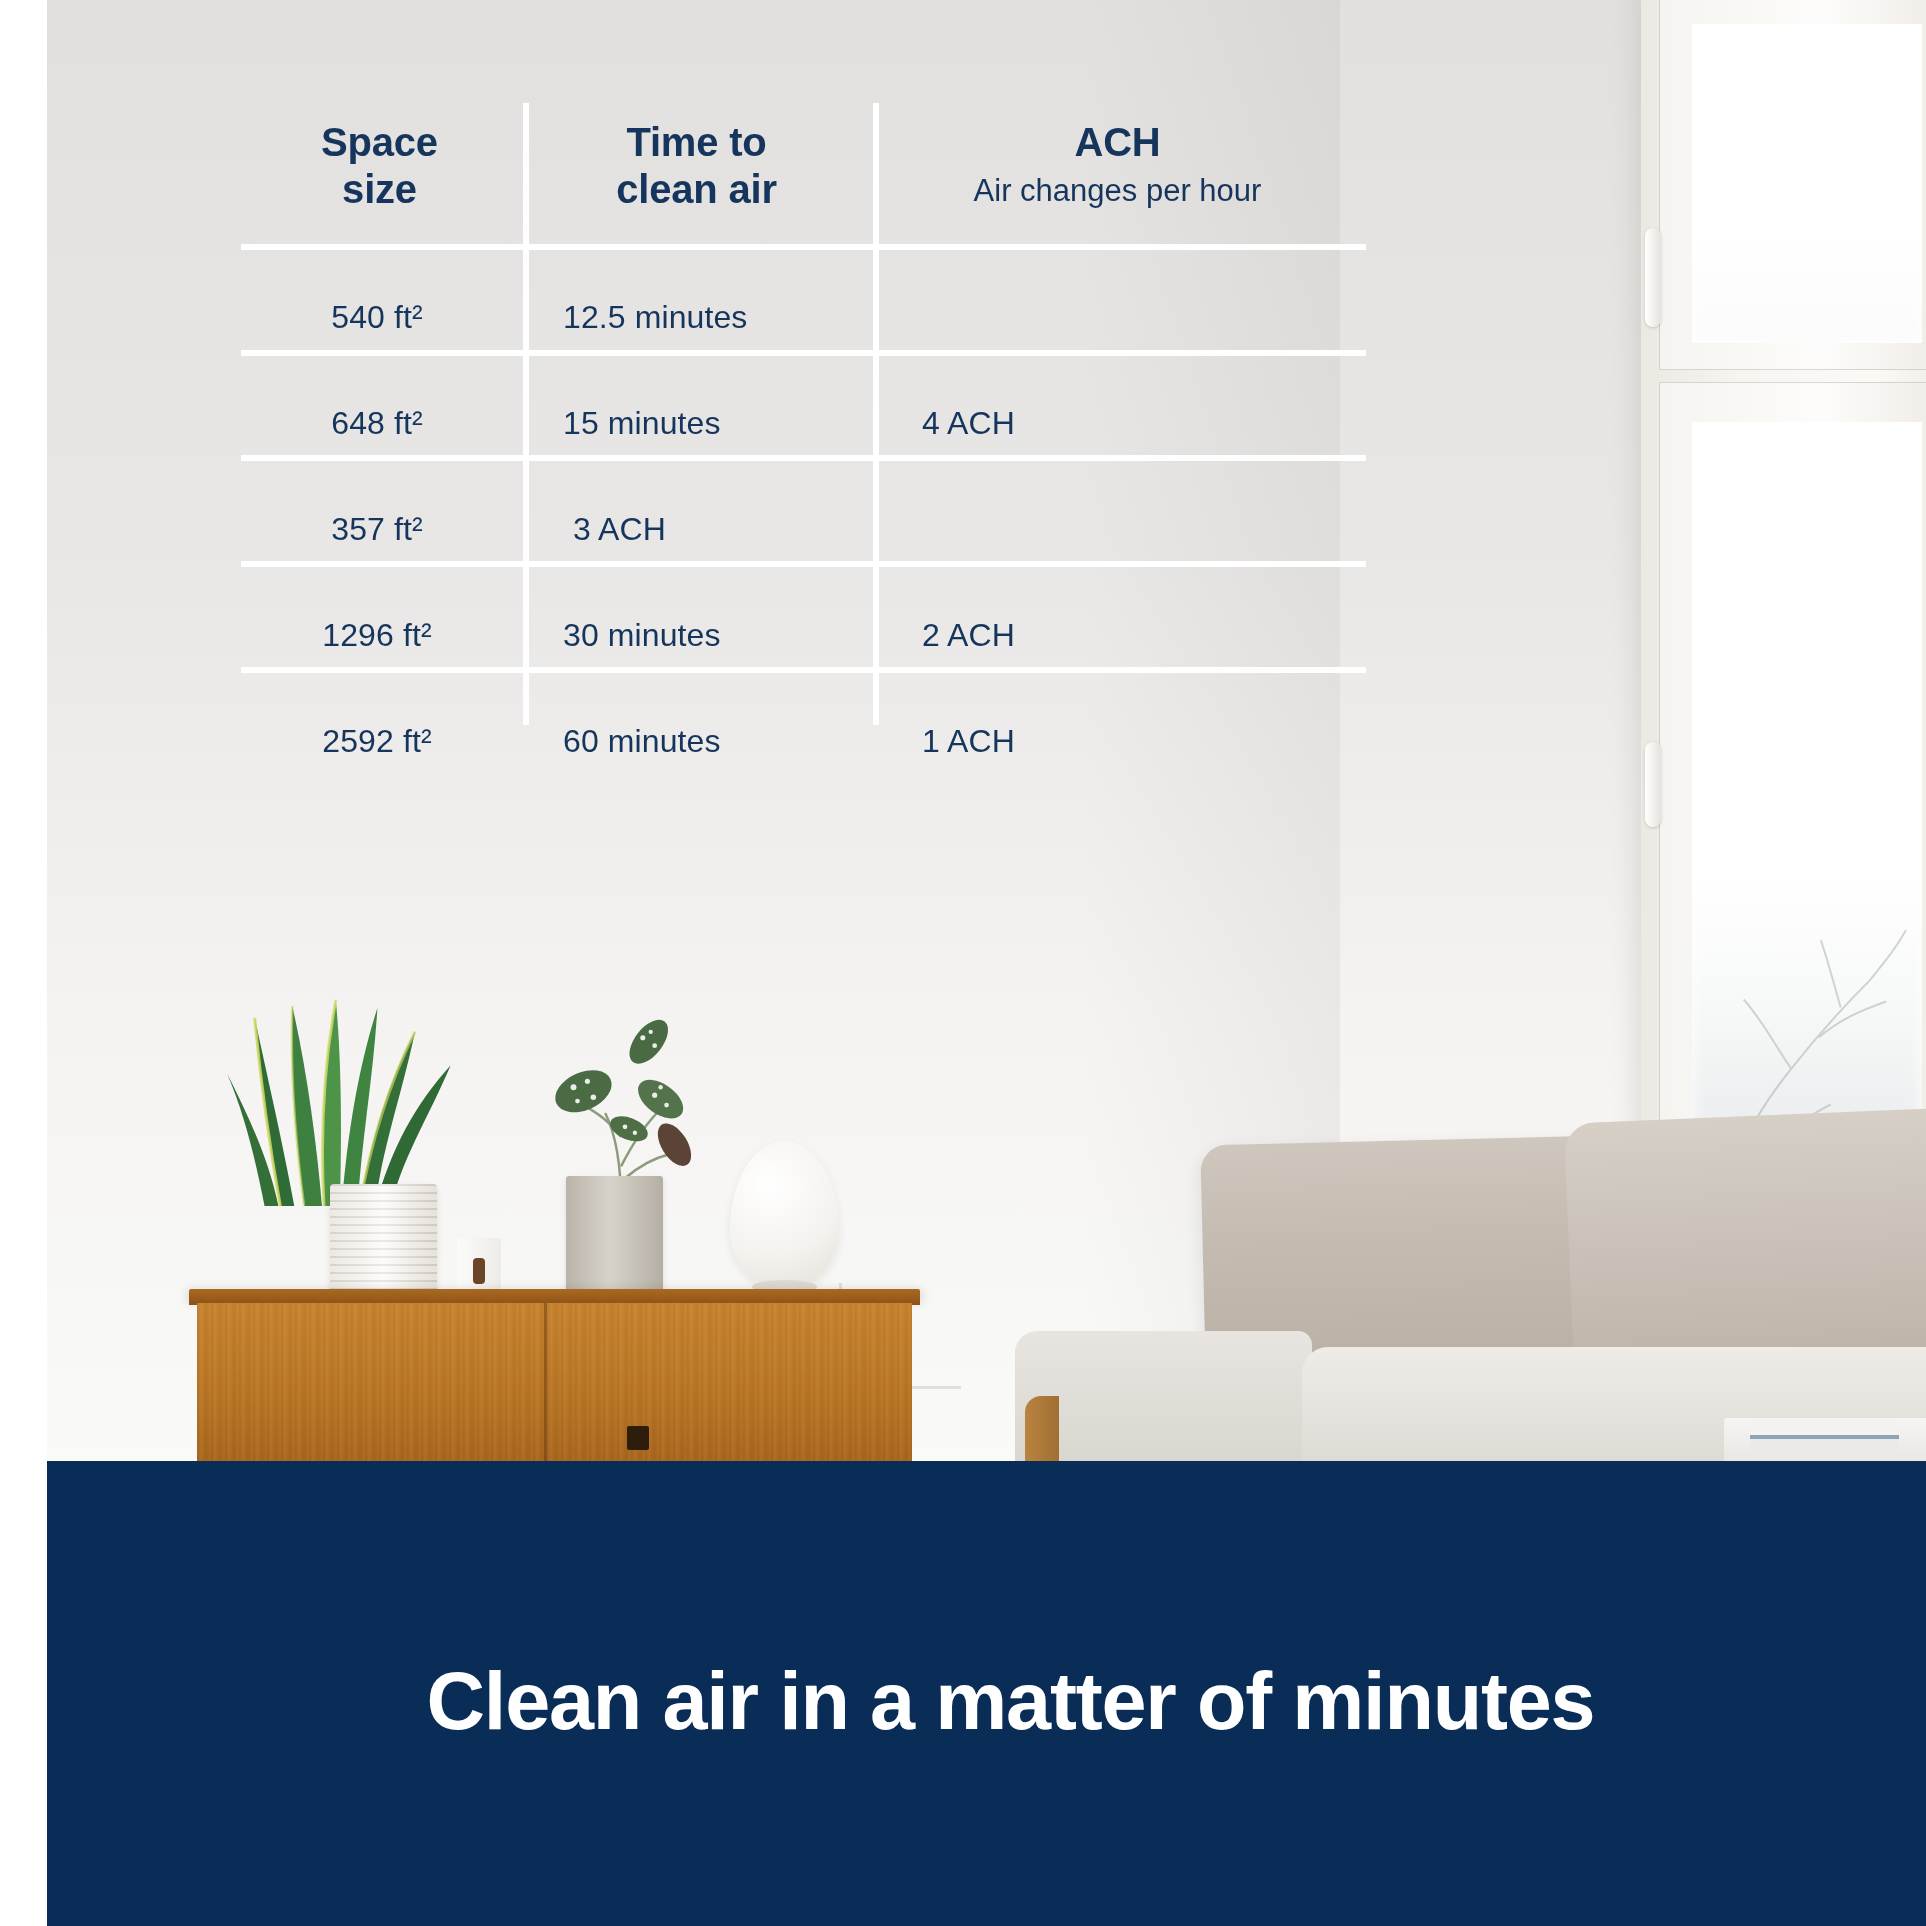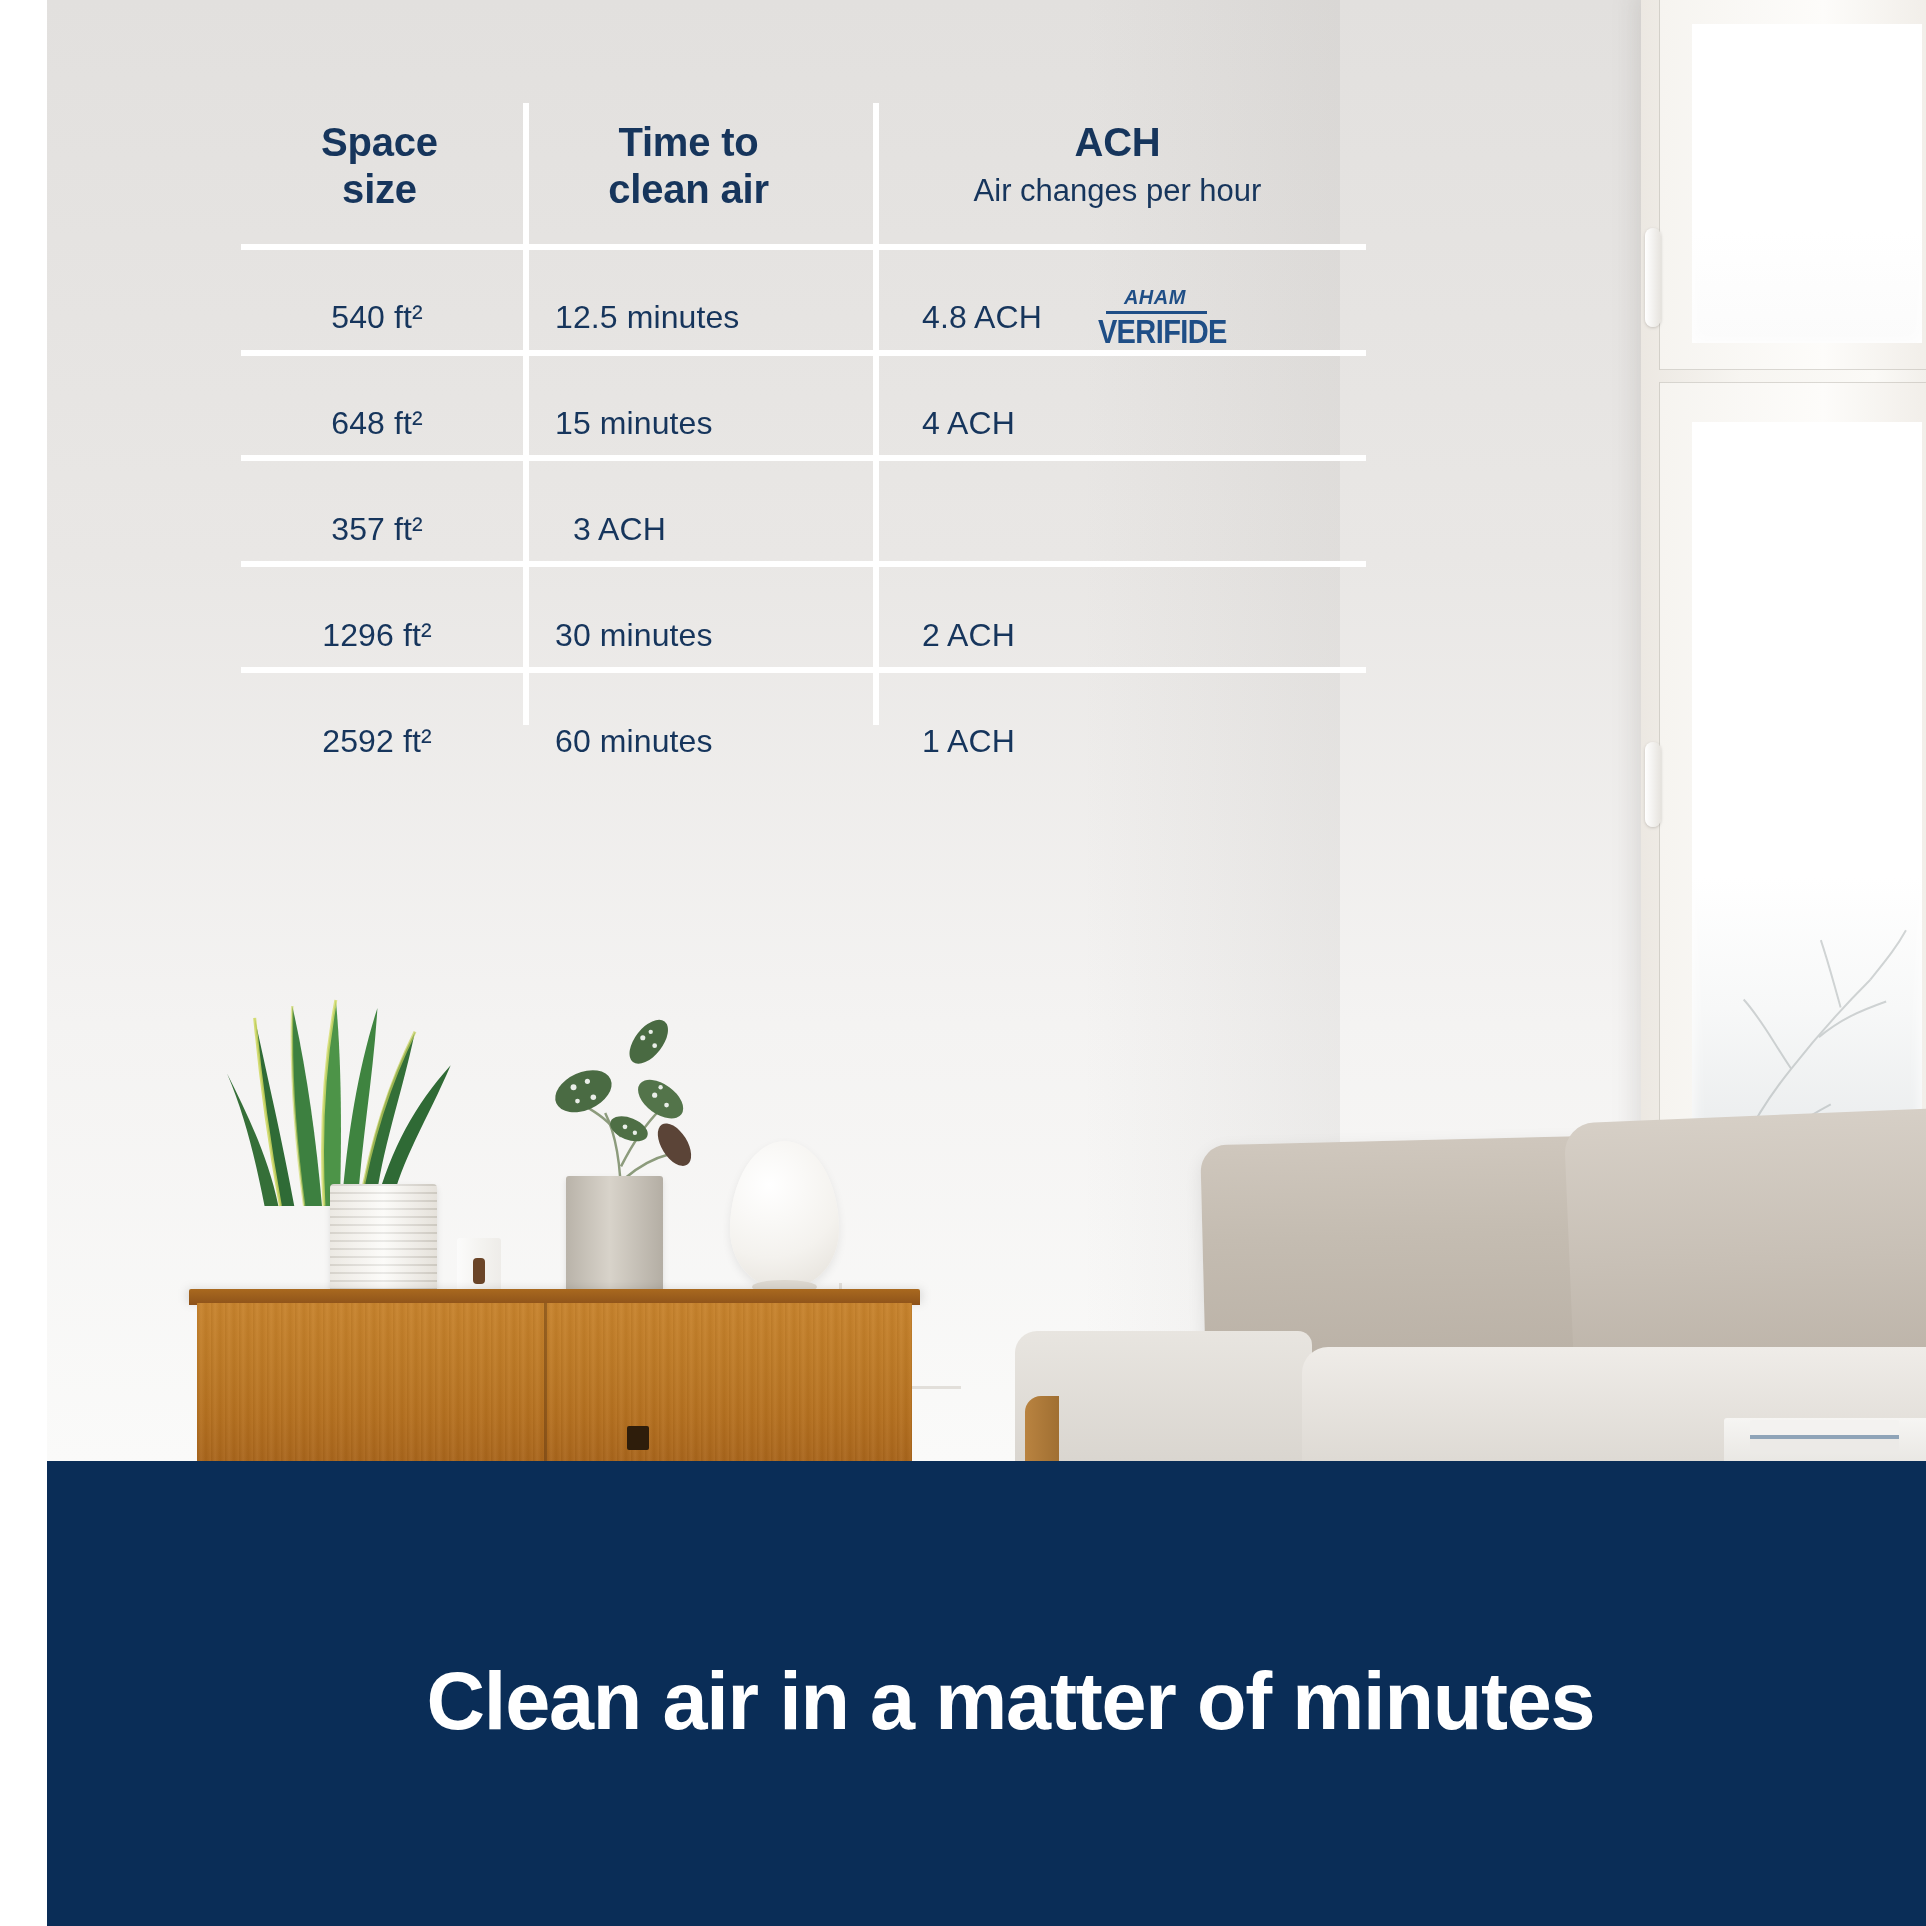--- a/index.html
+++ b/index.html
@@ -292,21 +292,21 @@
   .t-row {
     position: relative;
     display: flex;
     align-items: center;
   }
   .t-cell {
     position: relative;
     box-sizing: border-box;
   }
   .c-space { width: 282px; padding-left: 10px; }
-  .c-time  { width: 349px; padding-left: 32px; }
+  .c-time  { width: 349px; padding-left: 40px; }
   .c-ach   { width: 493px; padding-left: 50px; display: flex; align-items: center; }
 
   .header-row { height: 141px; align-items: flex-start; padding-top: 16px; }
   .hdr {
     color: #16355C;
     font-weight: 700;
     font-size: 40px;
     line-height: 1.18;
     letter-spacing: -0.2px;
   }
@@ -546,31 +546,20 @@
 
     <div class="hline" style="top:141px;"></div>
 
     <div class="t-row body-row" style="margin-top:8px;">
       <div class="t-cell c-space">
         <div class="cellval">540 ft²</div>
       </div>
       <div class="t-cell c-time">
         <div class="cellval">12.5 minutes</div>
       </div>
-      <div class="t-cell c-ach">
-        <div class="cellval">4.8 ACH</div>
-        <div class="aham">
-          <svg class="aham-check" width="46" height="61" viewBox="0 0 46 62" style="position:absolute;left:0;top:2px" aria-hidden="true">
-            <path d="M2 24 L16 58 L44 2 L34 2 L16 38 L10 20 Z" fill="#1F4E86"></path>
-          </svg>
-          <div class="aham-top">AHAM</div>
-          <div class="aham-rule"></div>
-          <div class="aham-bot">VERIFIDE</div>
-        </div>
-      </div>
     </div>
     <div class="hline" style="top:247px;"></div>
 
     <div class="t-row body-row" style="margin-top:8px;">
       <div class="t-cell c-space">
         <div class="cellval">648 ft²</div>
       </div>
       <div class="t-cell c-time">
         <div class="cellval">15 minutes</div>
       </div>

